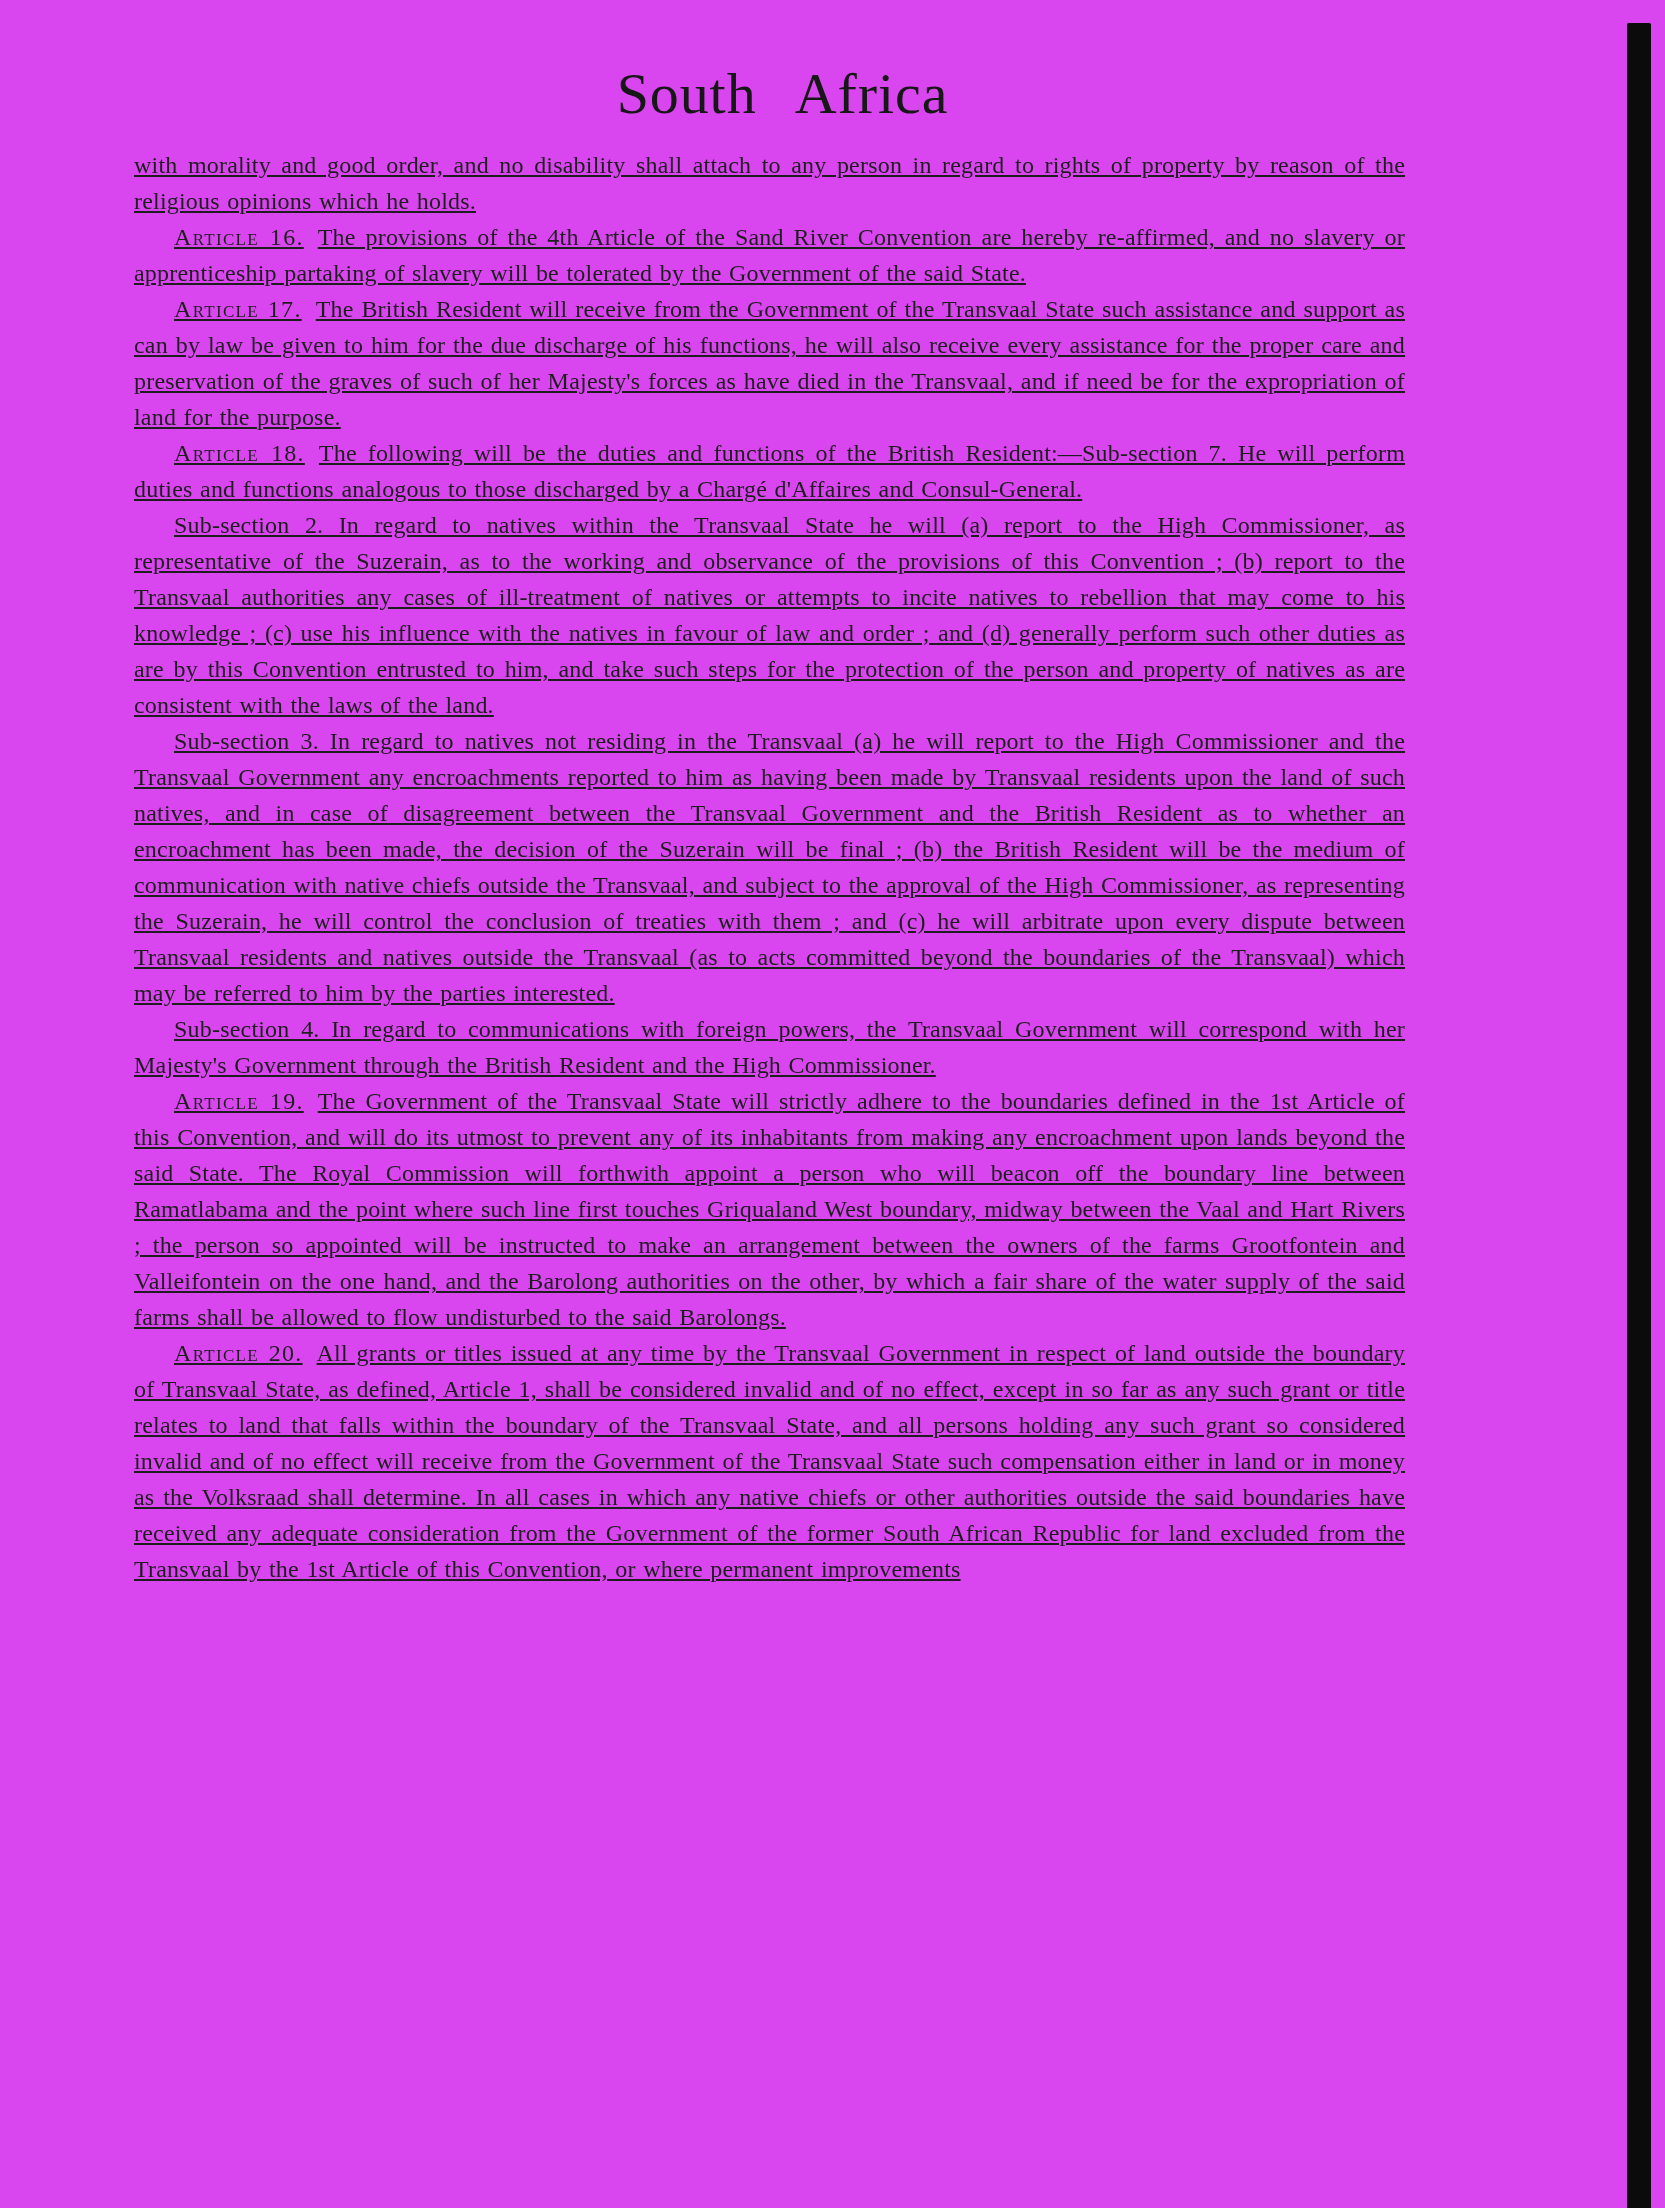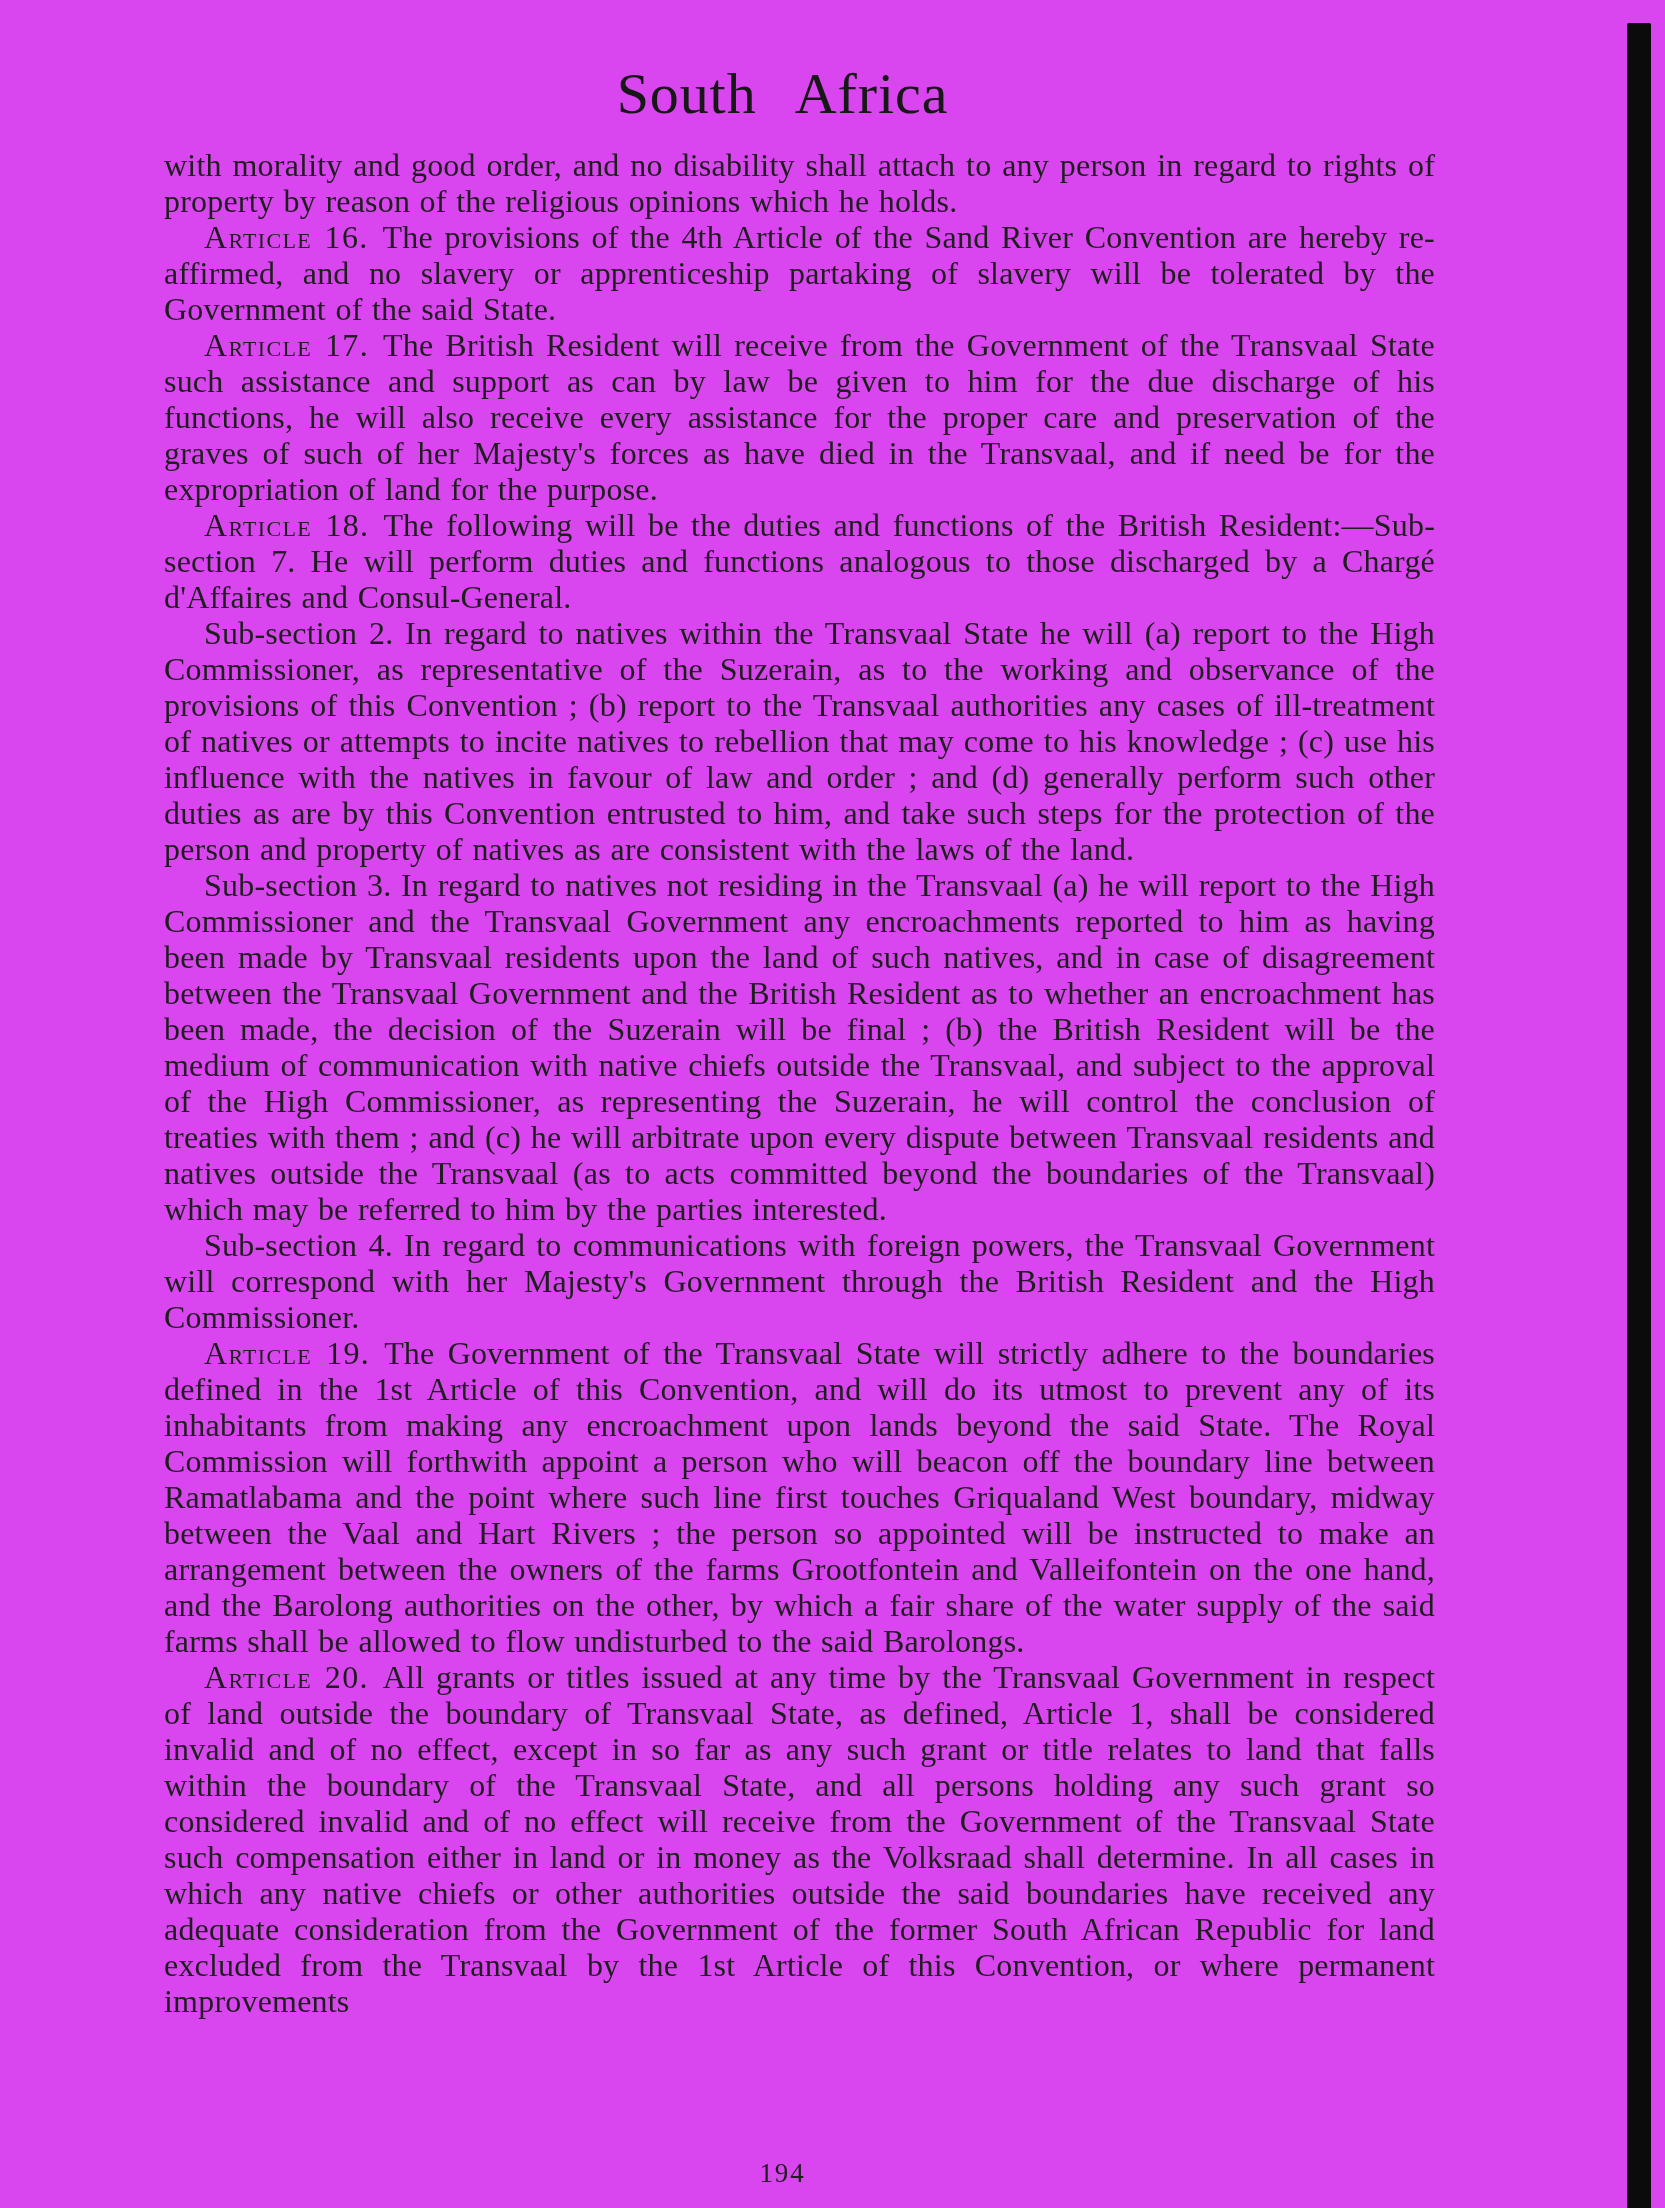--- a/index.html
+++ b/index.html
@@ -34,27 +34,28 @@
     text-align: center;
     font-size: 58px;
     font-weight: 400;
     letter-spacing: 0.9px;
     word-spacing: 0.45em;
     color: #171717;
   }
   .body-text {
     position: absolute;
     top: 147px;
-    left: 164px;
+    left: 134px;
     width: 1271px;
-    font-size: 32px;
+    font-size: 24px;
     line-height: 36px;
     letter-spacing: 0.2px;
     word-spacing: 1.3px;
     text-align: justify;
+    text-decoration: underline;
   }
   .para {
     margin: 0;
   }
   .para.indent {
     text-indent: 40px;
   }
   .article-label {
     font-variant: small-caps;
     letter-spacing: 1.3px;
@@ -99,16 +100,15 @@
     <p class="para indent"><span class="para-text">Sub-section 3.  In regard to natives not residing in the Transvaal (a) he will report to the High Commissioner and the Transvaal Government any encroachments reported to him as having been made by Transvaal residents upon the land of such natives, and in case of disagreement between the Transvaal Government and the British Resident as to whether an encroachment has been made, the decision of the Suzerain will be final ; (b) the British Resident will be the medium of communication with native chiefs outside the Transvaal, and subject to the approval of the High Commissioner, as representing the Suzerain, he will control the conclusion of treaties with them ; and (c) he will arbitrate upon every dispute between Transvaal residents and natives outside the Transvaal (as to acts committed beyond the boundaries of the Transvaal) which may be referred to him by the parties interested.</span></p>
 
     <p class="para indent"><span class="para-text">Sub-section 4.  In regard to communications with foreign powers, the Transvaal Government will correspond with her Majesty's Government through the British Resident and the High Commissioner.</span></p>
 
     <p class="para indent"><span class="article-label">Article 19.</span><span class="para-text">The Government of the Transvaal State will strictly adhere to the boundaries defined in the 1st Article of this Convention, and will do its utmost to prevent any of its inhabitants from making any encroachment upon lands beyond the said State.  The Royal Commission will forthwith appoint a person who will beacon off the boundary line between Ramatlabama and the point where such line first touches Griqualand West boundary, midway between the Vaal and Hart Rivers ; the person so appointed will be instructed to make an arrangement between the owners of the farms Grootfontein and Valleifontein on the one hand, and the Barolong authorities on the other, by which a fair share of the water supply of the said farms shall be allowed to flow undisturbed to the said Barolongs.</span></p>
 
     <p class="para indent"><span class="article-label">Article 20.</span><span class="para-text">All grants or titles issued at any time by the Transvaal Government in respect of land outside the boundary of Transvaal State, as defined, Article 1, shall be considered invalid and of no effect, except in so far as any such grant or title relates to land that falls within the boundary of the Transvaal State, and all persons holding any such grant so considered invalid and of no effect will receive from the Government of the Transvaal State such compensation either in land or in money as the Volksraad shall determine.  In all cases in which any native chiefs or other authorities outside the said boundaries have received any adequate consideration from the Government of the former South African Republic for land excluded from the Transvaal by the 1st Article of this Convention, or where permanent improvements</span></p>
 
   </div>
 
-  <div class="page-number">194</div>
 
 </div>
 
 
 </body></html>

